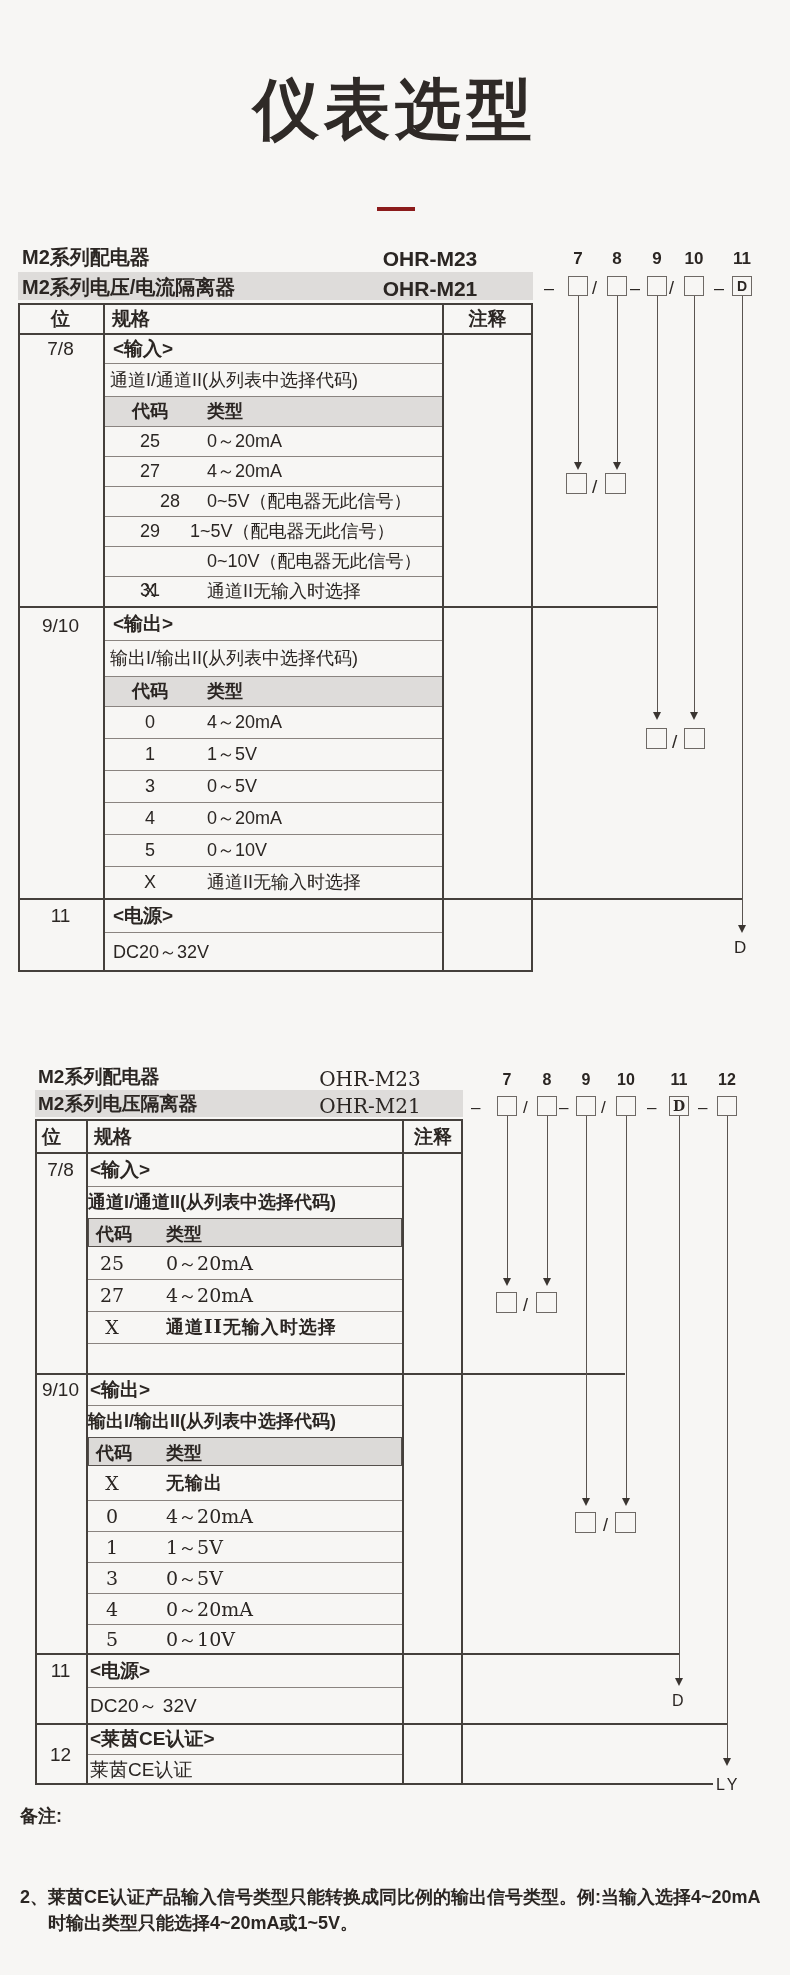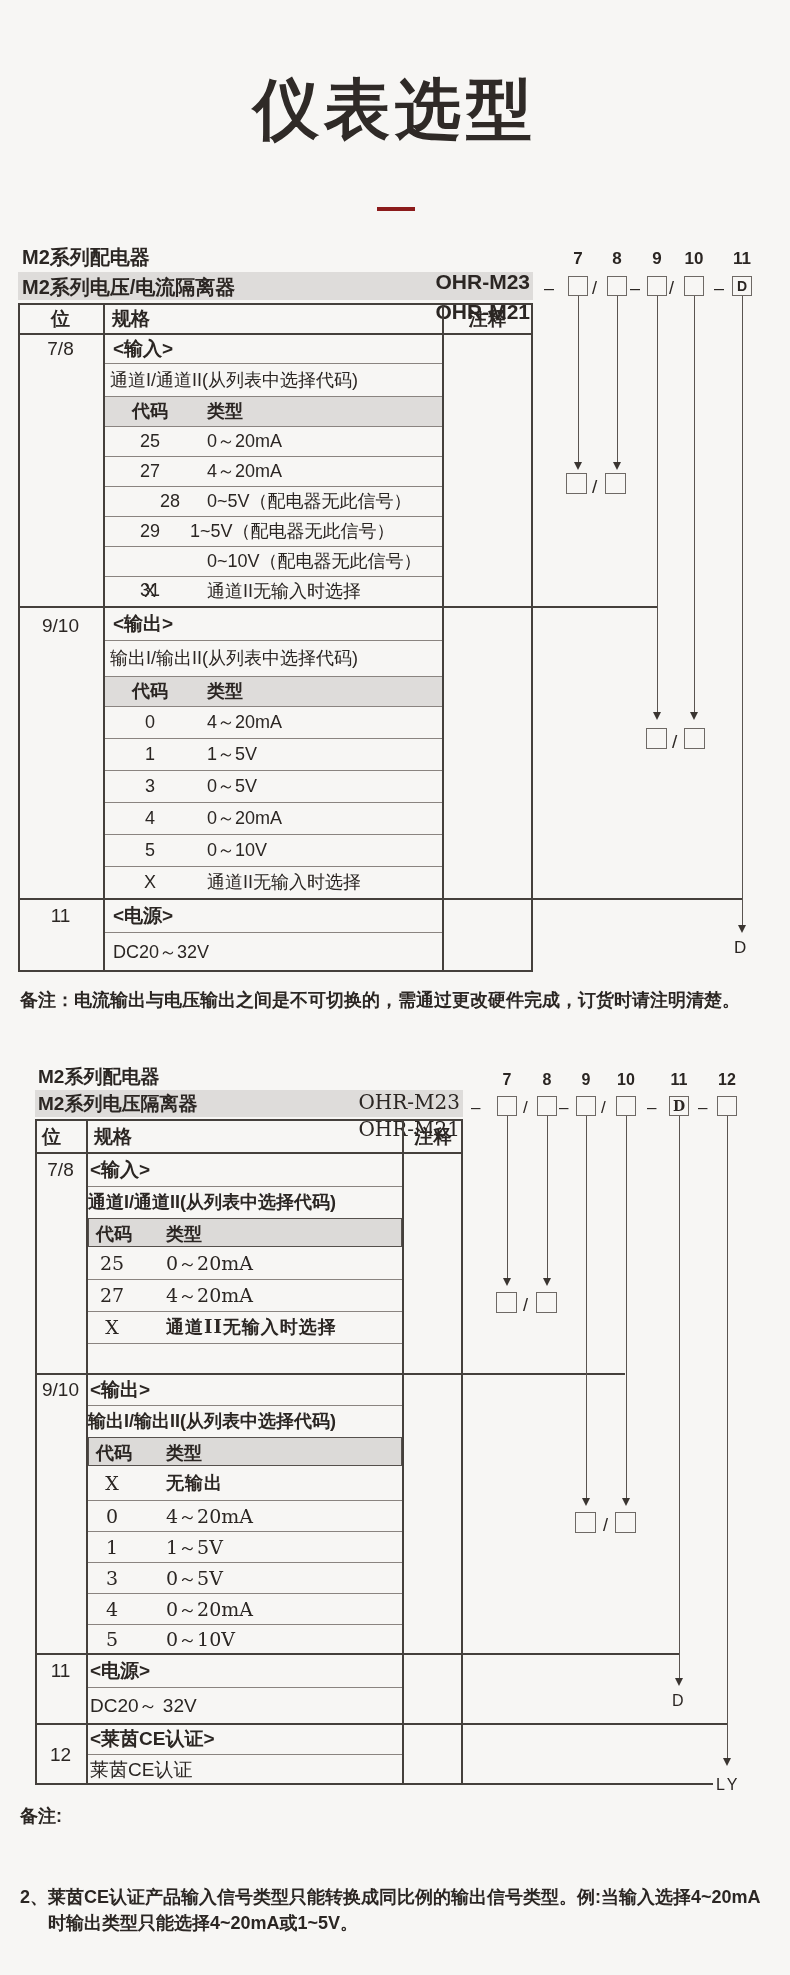--- a/index.html
+++ b/index.html
@@ -3,21 +3,21 @@
 <meta charset="utf-8">
 <style>
   html,body{margin:0;padding:0;background:#f7f6f4;}
   .page{position:relative;width:790px;height:1975px;background:#f7f6f4;
         font-family:"Liberation Sans",sans-serif;color:#2b2623;overflow:hidden;}
   .t{position:absolute;white-space:nowrap;line-height:1.15;font-size:18px;}
   .b{font-weight:bold;}
   .sf{font-family:"DejaVu Serif","Liberation Serif",serif;}
   .sfb{font-family:"DejaVu Serif","Liberation Serif",serif;font-weight:bold;letter-spacing:1px;}
   .ctr{text-align:center;}
-  .rt{text-align:right;margin-top:23px;}
+  .rt{text-align:center;}
   .title{font-size:66px;font-weight:bold;letter-spacing:5px;color:#2f2a27;}
   .reddash{position:absolute;width:38px;height:4px;background:#8c1b1b;}
   .gray{position:absolute;background:#dedcda;}
   .grayband{position:absolute;background:#dcdad8;border:1px solid #55504c;box-sizing:border-box;}
   .obox{position:absolute;border:2px solid #45403c;box-sizing:border-box;}
   .hl{position:absolute;height:2px;background:#45403c;}
   .hli{position:absolute;height:1px;background:#8a8480;}
   .vl{position:absolute;width:2px;background:#45403c;}
   .vli{position:absolute;width:1px;background:#5a5450;}
   .sbox{position:absolute;width:20px;height:20px;border:1px solid #6e6965;box-sizing:border-box;
@@ -144,21 +144,20 @@
   <div class="arr" style="left:690px;top:712px;"></div>
   <div class="arr" style="left:738px;top:925px;"></div>
   <div class="tbox" style="left:566px;top:473px;"></div>
   <div class="t" style="left:592px;top:476px;font-size:19px;">/</div>
   <div class="tbox" style="left:605px;top:473px;"></div>
   <div class="tbox" style="left:646px;top:728px;"></div>
   <div class="t" style="left:672px;top:731px;font-size:19px;">/</div>
   <div class="tbox" style="left:684px;top:728px;"></div>
   <div class="t" style="left:734px;top:938px;font-size:17px;">D</div>
 
-  <div class="t b" style="left:20px;top:990px;font-size:18px;">备注：电流输出与电压输出之间是不可切换的，需通过更改硬件完成，订货时请注明清楚。</div>
 
   <div class="t b" style="left:38px;top:1066px;font-size:19px;">M2系列配电器</div>
   <div class="gray" style="left:35px;top:1090px;width:428px;height:27px;"></div>
   <div class="t b" style="left:38px;top:1093px;font-size:19px;">M2系列电压隔离器</div>
   <div class="t sf rt" style="left:280px;top:1068px;width:180px;font-size:20px;">OHR-M23</div>
   <div class="t sf rt" style="left:280px;top:1095px;width:180px;font-size:20px;">OHR-M21</div>
 
   <div class="t b ctr" style="left:495px;top:1071px;width:24px;font-size:16px;">7</div>
   <div class="t b ctr" style="left:535px;top:1071px;width:24px;font-size:16px;">8</div>
   <div class="t b ctr" style="left:574px;top:1071px;width:24px;font-size:16px;">9</div>

